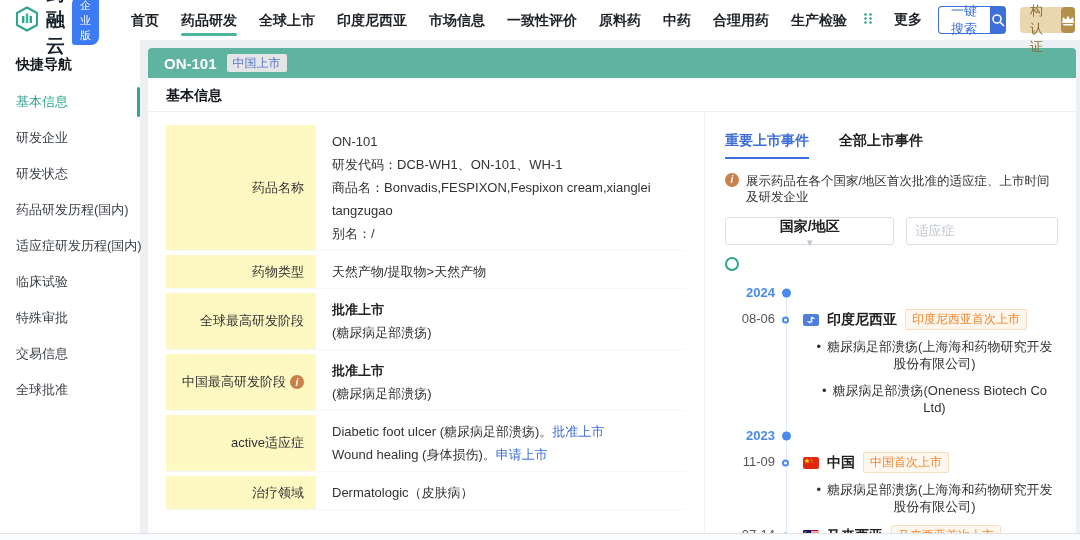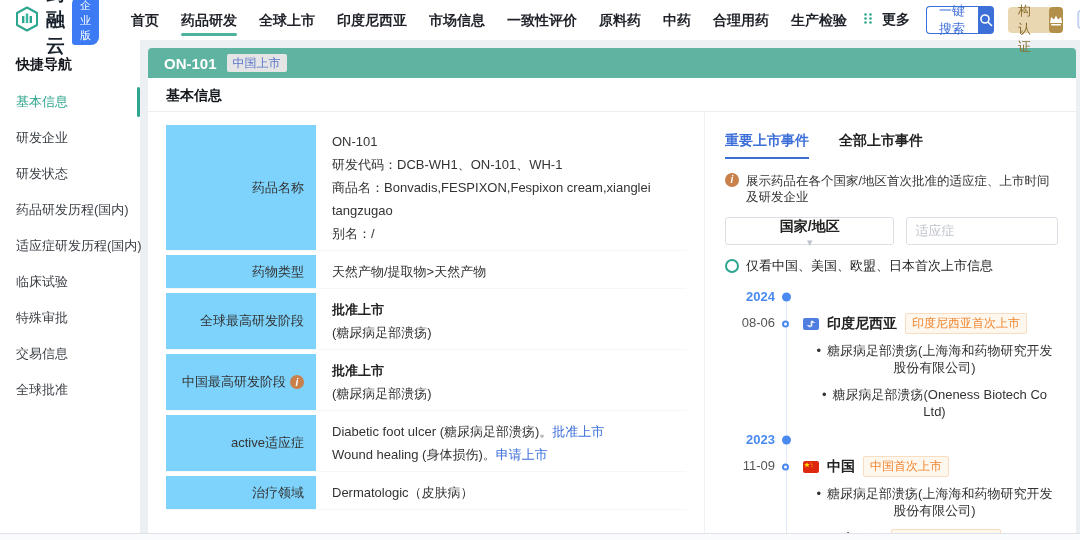--- a/index.html
+++ b/index.html
@@ -8,21 +8,21 @@
   body { font-family:"Liberation Sans","DejaVu Sans",sans-serif; background:#edf0f3; color:#333; font-size:13px; }
 
   
   .topbar { position:absolute; top:0; left:0; right:0; height:40px; background:#fff; display:flex; align-items:center; padding:0 14px; gap:16px; z-index:5; }
   .logo { display:flex; align-items:center; gap:6px; cursor:pointer; }
   .logo-text { font-size:19px; font-weight:700; color:#17212b; letter-spacing:1px; }
   .logo-badge { background:#3d7bf5; color:#fff; font-size:11px; padding:2px 8px; border-radius:8px 3px 8px 3px; }
   .nav { display:flex; align-items:center; gap:22px; margin-left:16px; }
   .nav-item { font-size:14px; font-weight:600; color:#1f2329; cursor:pointer; position:relative; white-space:nowrap; height:40px; line-height:40px; }
   .nav-item.active::after { content:""; position:absolute; left:0; right:0; bottom:4px; height:3px; border-radius:2px; background:#4cb39d; }
-  .more { display:flex; align-items:center; gap:8px; font-size:14px; font-weight:600; color:#1f2329; cursor:pointer; white-space:nowrap; }
+  .more { display:flex; align-items:center; gap:20px; font-size:14px; font-weight:600; color:#1f2329; cursor:pointer; white-space:nowrap; }
   .top-right { margin-left:auto; display:flex; align-items:center; gap:14px; }
   .search-combo { display:flex; align-items:stretch; height:28px; cursor:pointer; }
   .search-label { border:1px solid #3d6fd9; border-right:none; border-radius:4px 0 0 4px; color:#3d6fd9; font-size:13px; display:flex; align-items:center; padding:0 12px; background:#fff; }
   .search-btn { width:30px; background:#3d6fd9; border-radius:0 4px 4px 0; display:flex; align-items:center; justify-content:center; }
   .cert { display:flex; align-items:center; gap:6px; background:#e9d7b2; color:#8a6c2d; font-size:13px; height:26px; padding-left:10px; border-radius:4px; cursor:pointer; }
   .cert-icon { width:26px; height:26px; background:#b2904a; border-radius:4px; display:flex; align-items:center; justify-content:center; }
   .help { position:relative; width:24px; height:24px; cursor:pointer; }
 
   
   .sidebar { position:absolute; top:40px; left:0; bottom:0; width:140px; background:#fff; z-index:2; }
@@ -36,21 +36,21 @@
   .page-header { height:30px; background:#5fb3a1; border-radius:4px 4px 0 0; display:flex; align-items:center; gap:10px; padding:0 16px; }
   .drug-name { color:#fff; font-size:15px; font-weight:700; }
   .drug-status { background:#e5e5e5; color:#5b76cc; font-size:12px; line-height:18px; padding:0 6px; border-radius:2px; }
   .card { background:#fff; height:470px; display:flex; flex-direction:column; }
   .section-title { flex:none; font-size:14px; font-weight:700; color:#14181d; padding:0 18px; height:34px; line-height:34px; border-bottom:1px solid #edf0f2; }
   .content-row { flex:1; display:flex; min-height:0; }
 
   
   .table-area { flex:1; padding:13px 18px 0 18px; overflow:hidden; }
   .trow { display:flex; margin-bottom:4px; border-bottom:1px solid #f6f7f9; }
-  .tlabel { flex:none; width:150px; background:#7dd3fc; display:flex; align-items:center; justify-content:flex-end; gap:4px; text-align:right; padding:6px 12px 6px 6px; color:#333; }
+  .tlabel { flex:none; width:150px; background:#fef9c3; display:flex; align-items:center; justify-content:flex-end; gap:4px; text-align:right; padding:6px 12px 6px 6px; color:#333; }
   .tvalue { flex:1; padding:5px 0 5px 16px; }
   .vline { line-height:23px; color:#333; }
   .vline .b { font-weight:700; color:#222; }
   .vlink { color:#3d6fd9; text-decoration:none; cursor:pointer; }
   .info-dot { flex:none; width:14px; height:14px; border-radius:50%; background:#c9804a; color:#fff; font-size:10px; font-weight:700; font-style:italic; display:inline-flex; align-items:center; justify-content:center; }
 
   
   .right-panel { flex:none; width:372px; border-left:1px solid #eef1f4; padding:20px 18px 0 20px; overflow:hidden; }
   .tabs { display:flex; gap:30px; margin-bottom:14px; }
   .tab { font-size:14px; font-weight:700; color:#222; padding-bottom:7px; cursor:pointer; }
@@ -232,21 +232,20 @@
           <div class="fbox country">
             <span>国家/地区</span>
             <span class="chev">▾</span>
           </div>
           <div class="fbox indication">
             <span>适应症</span>
           </div>
         </div>
         <div class="radio-row">
           <span class="radio"></span>
-          <span>仅看中国、美国、欧盟、日本首次上市信息</span>
         </div>
         <div class="timeline" id="timeline">
             <div class="tl-row year-row">
               <span class="tl-gutter year">2024</span>
               <span class="tl-marker dot"></span>
             </div>
             <div class="tl-row">
               <span class="tl-gutter date">08-06</span>
               <span class="tl-marker ring"></span>
               <span class="flag">

